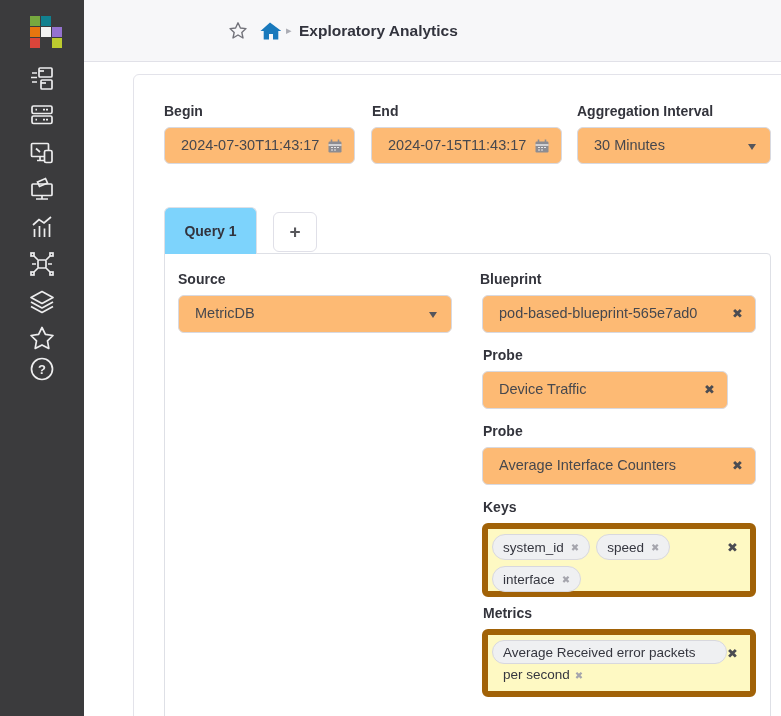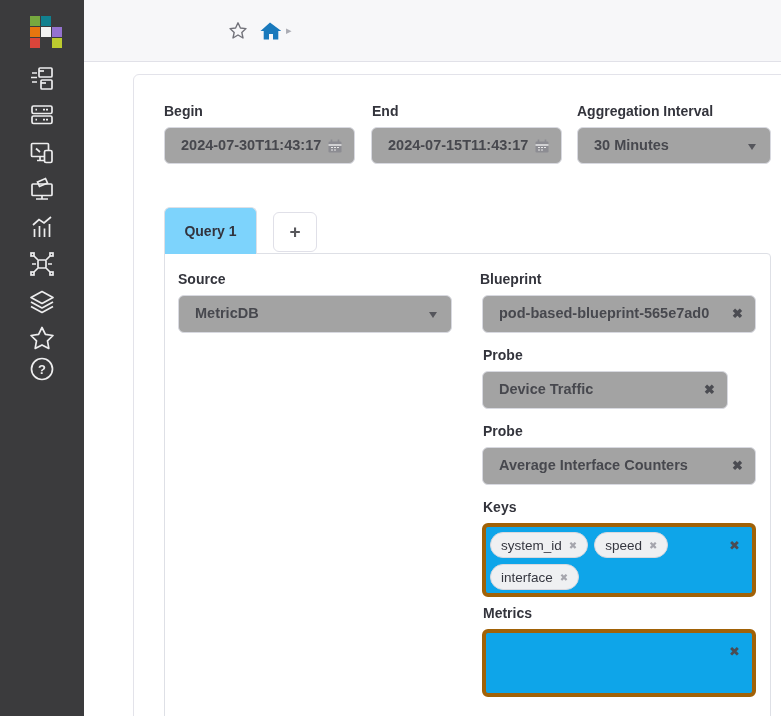--- a/index.html
+++ b/index.html
@@ -21,42 +21,42 @@
   #fav-star { left:144px; top:21px; width:20px; height:20px; cursor:pointer; }
   #home-ic { left:175px; top:20px; width:22px; height:22px; cursor:pointer; }
   #crumb-sep { left:202px; top:24px; font-size:11px; color:#aaabb3; }
   #crumb-title { left:215px; top:22px; font-size:15.5px; font-weight:700; color:#32333d; }
 
   
   #card { left:133px; top:74px; width:900px; height:900px; background:#fff;
           border:1px solid #e3e3ea; border-radius:6px; }
 
   .f-label { font-size:14px; font-weight:700; color:#33343c; }
-  .inputbox { height:37px; background:#a3a3a3; border:1px solid #d8d9e0; border-radius:6px;font-weight:bold; }
+  .inputbox { height:37px; background:#fdba74; border:1px solid #d8d9e0; border-radius:6px; }
   .inputbox .val { position:absolute; left:16px; top:0; line-height:35px; font-size:14.5px; color:#47484e; white-space:nowrap; }
   .cal-ic { position:absolute; right:11px; top:10px; width:16px; height:16px; cursor:pointer; }
   .caret { position:absolute; right:14px; top:16px; width:0; height:0;
            border-left:4.5px solid transparent; border-right:4.5px solid transparent; border-top:6px solid #55565c; }
   .x-btn { position:absolute; right:12px; font-size:13px; color:#4b4c52; cursor:pointer; line-height:14px; }
   .x-mid { top:11px; }
 
   
   #tab-active { left:164px; top:207px; width:93px; height:47px; background:#7dd3fc; z-index:2;
                 border:1px solid #dee0e6; border-bottom:none; border-radius:6px 6px 0 0;
                 display:flex; align-items:center; justify-content:center;
                 font-size:14px; font-weight:700; color:#32333d; cursor:pointer; }
   #tab-cover { left:165px; top:252px; width:91px; height:3px; background:#fff; z-index:1; }
   #tab-add { left:273px; top:212px; width:44px; height:40px; border:1px solid #e0e0e8; border-radius:6px;
              background:#fff; display:flex; align-items:center; justify-content:center;
              font-size:19px; font-weight:700; color:#58585c; cursor:pointer; }
 
   
   #qpanel { left:164px; top:253px; width:607px; height:480px; border:1px solid #dee0e6; border-radius:0 4px 0 0; background:#fff; }
 
-  .tags-box { background:#0ea5e9; border:4px solid #a16207; border-radius:6px; }
+  .tags-box { background:#fef9c3; border:6px solid #a16207; border-radius:6px; }
   .tags-area { position:absolute; left:4px; top:5px; width:238px; display:flex; flex-wrap:wrap; gap:6px; }
   .tag { display:inline-flex; align-items:center; height:26px; padding:0 10px;
          background:#eff0f2; border:1px solid #d8d8de; border-radius:13px;
          font-size:13.5px; color:#35363f; cursor:pointer; }
   .tag .tag-x { margin-left:7px; font-size:10px; color:#a5a5ad; cursor:pointer; }
   #metrics-tags.tags-area { width:236px; }
   #metrics-tags .tag { display:block; width:235px; height:24px; overflow:visible;
                        border-radius:12px; line-height:22px; padding:1px 10px; }
   #metrics-tags .tag .tag-x { margin-left:5px; }
 </style>
@@ -146,20 +146,21 @@
   </div>
 
   <div id="topbar" class="abs">
     <svg id="fav-star" class="abs" viewBox="0 0 20 20">
       <path d="M10 1.8 L12.4 7 L18 7.6 L13.8 11.4 L15 17 L10 14 L5 17 L6.2 11.4 L2 7.6 L7.6 7 Z" fill="none" stroke="#72727a" stroke-width="1.4" stroke-linejoin="round"></path>
     </svg>
     <svg id="home-ic" class="abs" viewBox="0 0 22 22">
       <path d="M11 2.5 L1.5 11 h3.2 v8.5 h5.3 v-5.5 h4 v5.5 h5.3 V11 h3.2 Z" fill="#1979bc"></path>
     </svg>
     <span id="crumb-sep" class="abs">▸</span>
+    <span id="crumb-title" class="abs">Exploratory Analytics</span>
   </div>
 
   <div id="card" class="abs"></div>
 
   <div class="abs f-label" style="left:164px;top:103px">Begin</div>
   <div class="abs inputbox" style="left:164px;top:127px;width:191px">
     <span class="val">2024-07-30T11:43:17</span>
     <svg class="cal-ic" viewBox="0 0 16 16">
       <path d="M4.5 1.5 v3 M11.5 1.5 v3" stroke="#8c8c92" stroke-width="1.6"></path>
       <rect x="1.5" y="3.5" width="13" height="11" rx="1.2" fill="#8c8c92"></rect>
@@ -229,16 +230,19 @@
         <span class="tag">
           <span class="tag-label">interface</span>
           <span class="tag-x">✖</span>
         </span>
       </div>
     <span class="x-btn" style="top:12px">✖</span>
   </div>
 
   <div class="abs f-label" style="left:483px;top:605px">Metrics</div>
   <div class="abs tags-box" style="left:482px;top:629px;width:274px;height:68px">
+    <div class="tags-area" id="metrics-tags">
+        <span class="tag"><span class="tag-label">Average Received error packets per second</span><span class="tag-x">✖</span></span>
+      </div>
     <span class="x-btn" style="top:12px">✖</span>
   </div>
 
 </div>
 
 </body></html>

